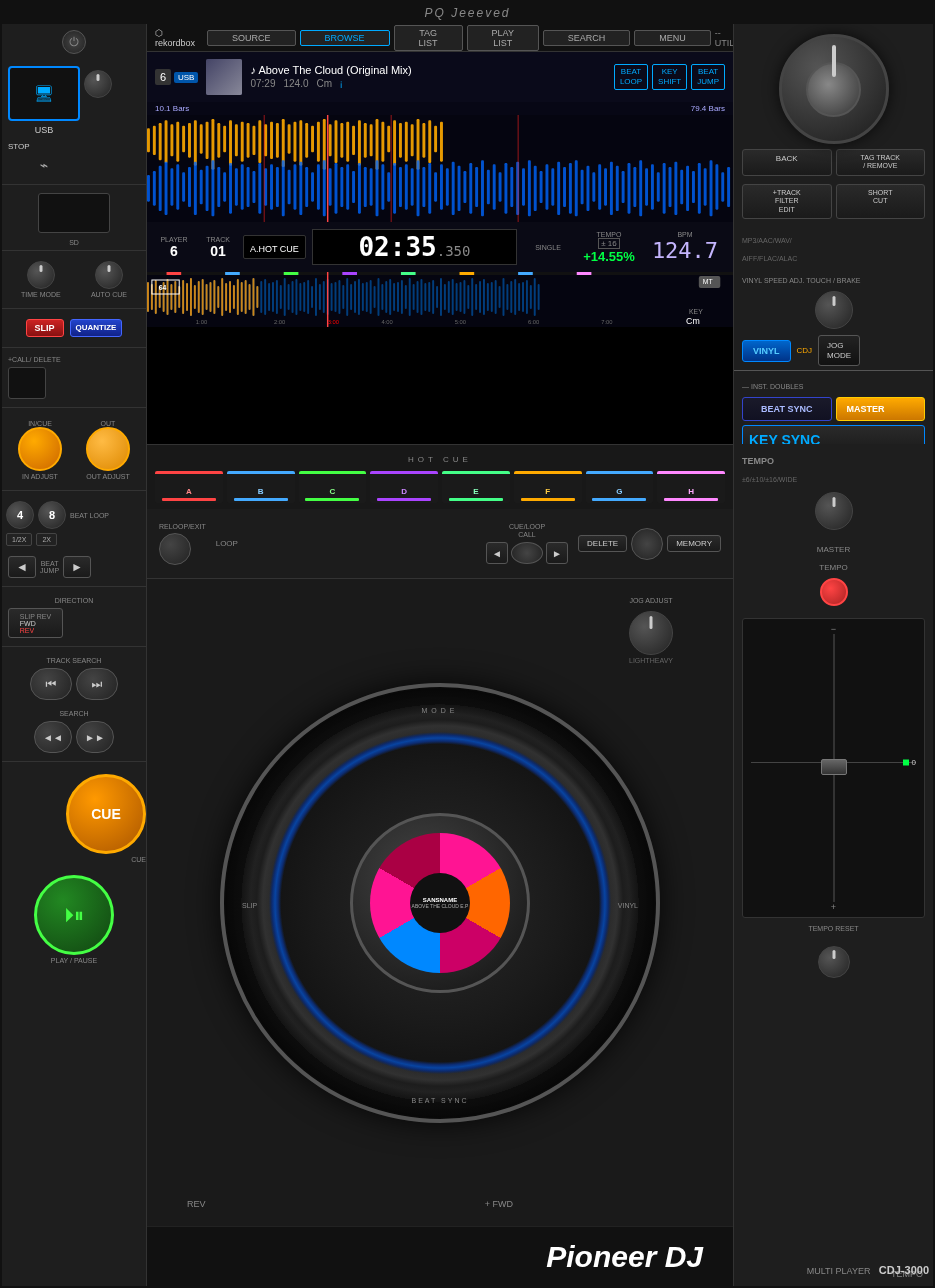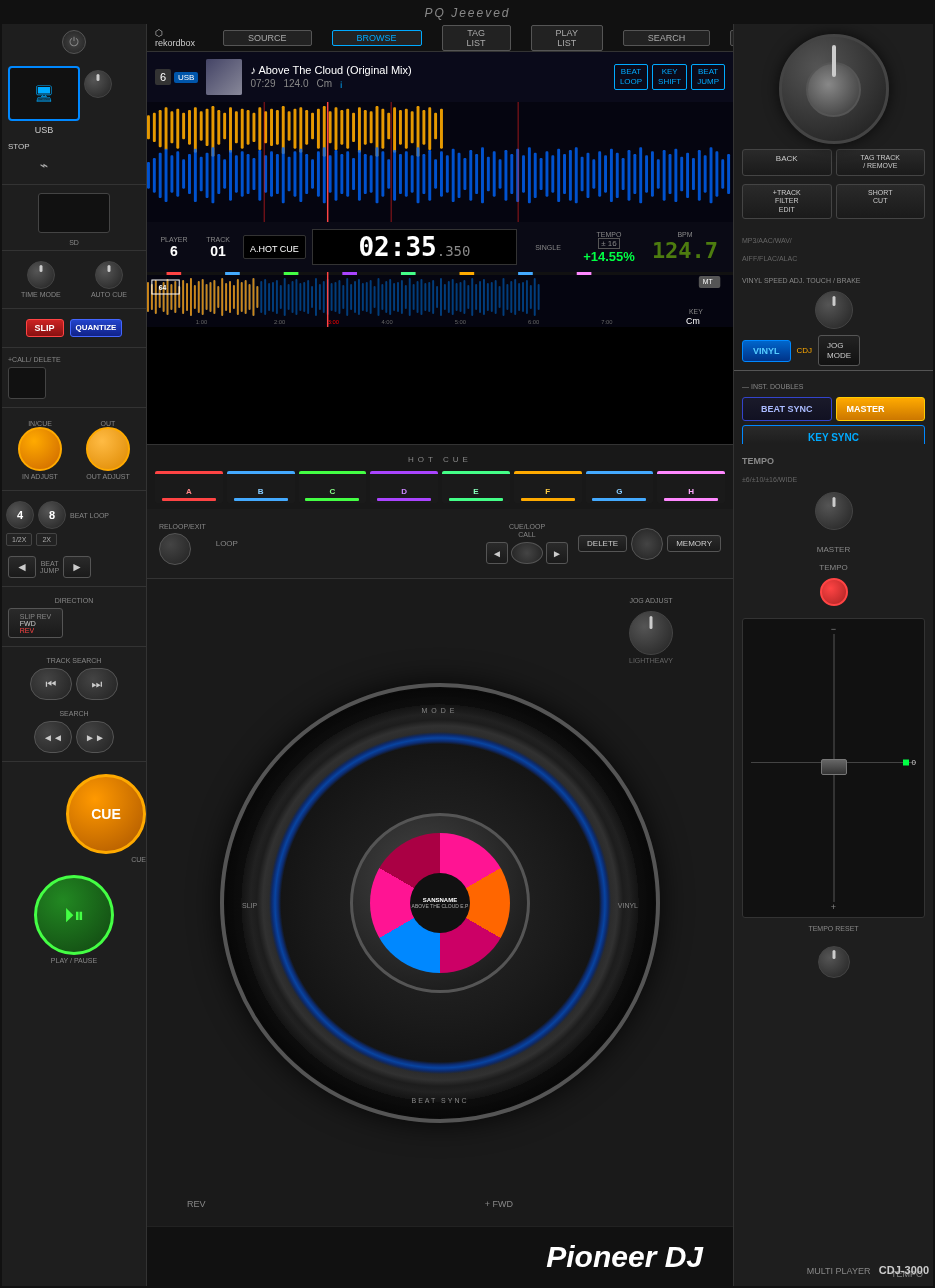--- a/index.html
+++ b/index.html
@@ -112,21 +112,21 @@
       background: #000;
     }
 
     
     .rekordbox-bar {
       background: #111;
       height: 28px;
       display: flex;
       align-items: center;
       padding: 0 8px;
-      gap: 20px;
+      gap: 4px;
       border-bottom: 1px solid #333;
     }
     .rekordbox-logo {
       color: #ccc;
       font-size: 9px;
       margin-right: 8px;
     }
     .rb-btn {
       padding: 2px 24px;
       border: 1px solid #555;
@@ -379,26 +379,25 @@
       font-size: 9px;
       font-weight: bold;
       padding: 6px 10px;
       border-radius: 3px;
       cursor: pointer;
     }
     .key-sync-btn {
       background: linear-gradient(180deg, #2a2a2a, #1a1a1a);
       border: 1px solid #0088ff;
       color: #0af;
-      font-size: 10px;
+      font-size: 14px;
       font-weight: bold;
       padding: 6px;
       border-radius: 3px;
       cursor: pointer;
-      text-align: center;
       width: 100%;
     }
     .col-flex {
       display: flex;
       flex-direction: column;
       align-items: center;
     }
 
     .orange-btn-round {
       width: 48px;
@@ -772,20 +771,24 @@
 LOOP</div>
         <div class="key-shift-btn" style="white-space:pre;line-height:1.2;">KEY
 SHIFT</div>
         <div class="beat-jump-btn" style="white-space:pre;line-height:1.2;">BEAT
 JUMP</div>
       </div>
     </div>
 
     <div class="waveform-area">
       
+      <div style="display:flex;justify-content:space-between;padding:2px 8px;background:#070715;">
+        <span style="color:#aaf;font-size:8px;">10.1 Bars</span>
+        <span style="color:#aaf;font-size:8px;">79.4 Bars</span>
+      </div>
       
       <svg class="waveform" viewBox="0 0 600 90" preserveAspectRatio="none">
 
         <rect width="600" height="90" fill="#050510"></rect>
 
         <g fill="#ffaa00" opacity="0.9">
 
           <rect x="0" y="10" width="3" height="18" rx="1"></rect>
           <rect x="6" y="8" width="3" height="22" rx="1"></rect>
           <rect x="12" y="6" width="3" height="28" rx="1"></rect>
@@ -972,21 +975,21 @@
       </div>
       <div class="col-flex" style="width:60px;">
         <span style="color:#888;font-size:7px;">TEMPO</span>
         <div style="display:flex;align-items:center;gap:2px;">
           <span style="color:#888;font-size:8px;border:1px solid #555;padding:0 2px;">± 16</span>
         </div>
         <span style="color:#00ff44;font-size:13px;font-weight:bold;">+14.55%</span>
       </div>
       <div class="col-flex" style="width:80px;">
         <span style="color:#888;font-size:7px;">BPM</span>
-        <span style="color:#4d7c0f;font-size:22px;font-weight:bold;font-family:monospace;">124.7</span>
+        <span style="color:#c4b5fd;font-size:22px;font-weight:normal;font-family:monospace;">124.7</span>
       </div>
     </div>
 
     <div class="mini-waveform">
       <svg width="100%" height="55" viewBox="0 0 600 55" preserveAspectRatio="none">
         <rect width="600" height="55" fill="#050510"></rect>
 
         <rect x="0" y="0" width="600" height="3" fill="#111"></rect>
 
         <rect x="20" y="0" width="15" height="3" fill="#ff4444"></rect>

